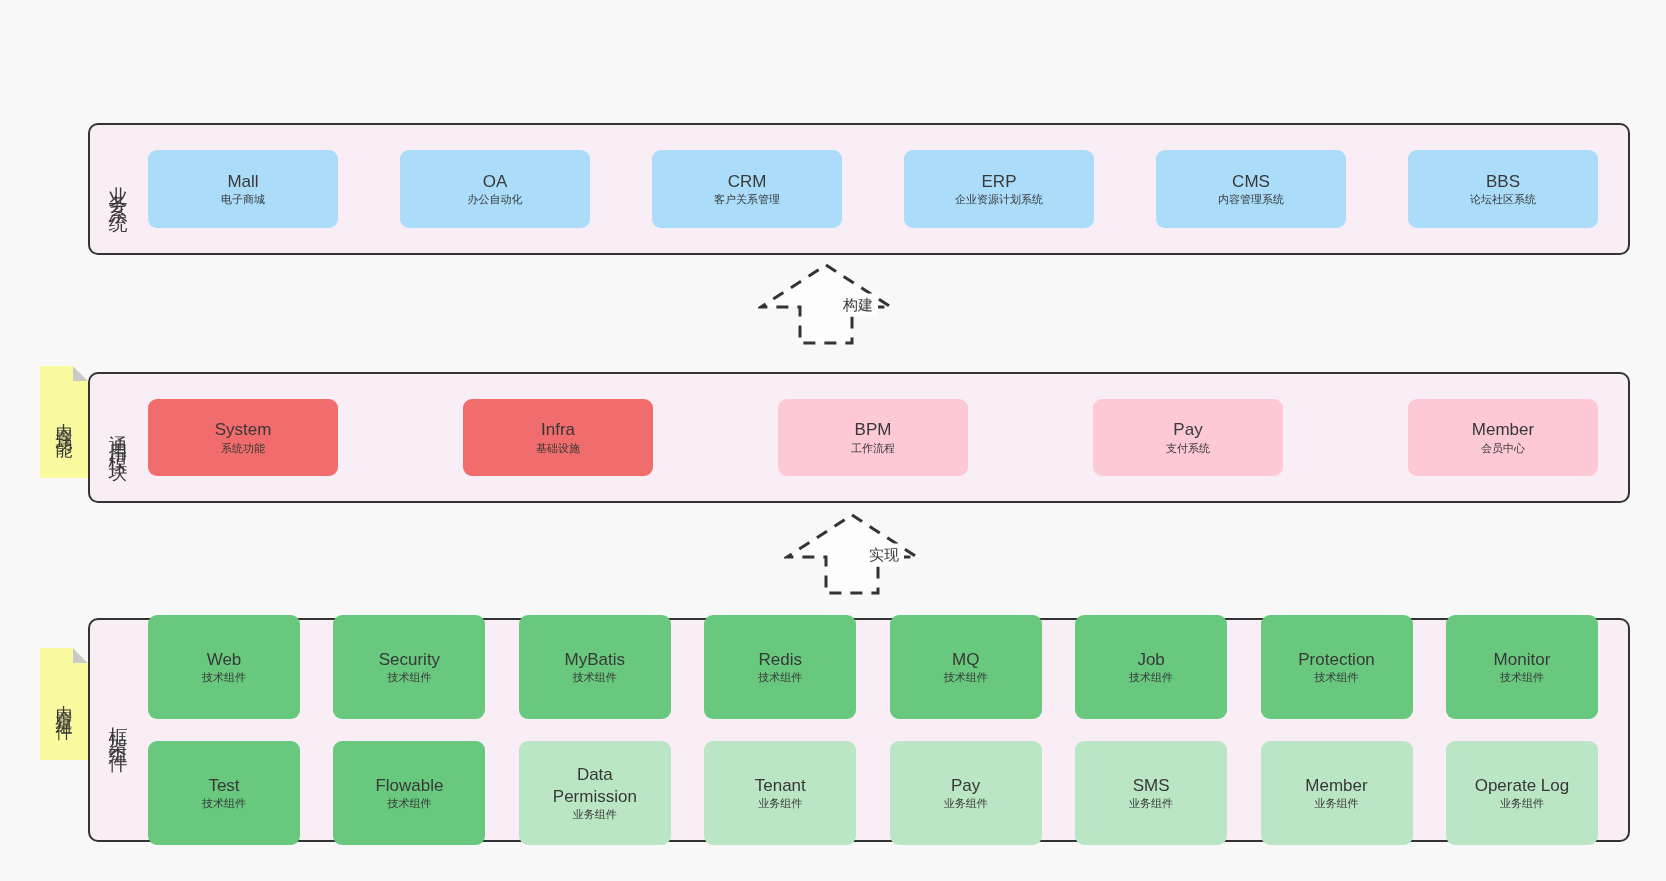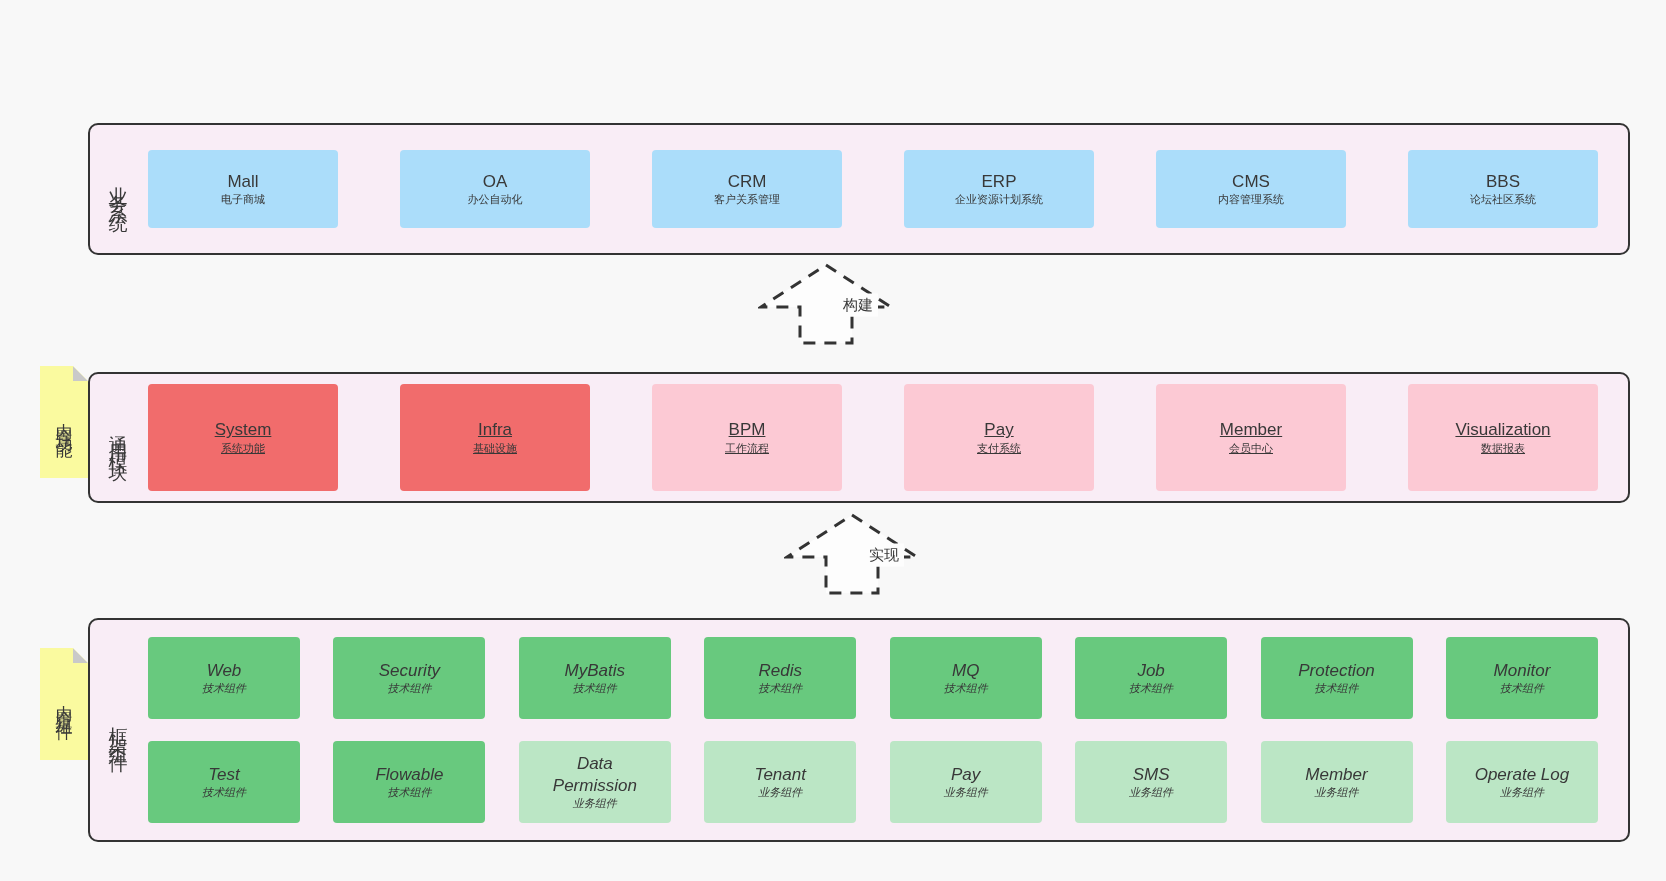--- a/index.html
+++ b/index.html
@@ -35,27 +35,27 @@
     padding:0 30px 0 12px;
   }
   .comp-body {
     flex:1; display:flex; flex-direction:column; justify-content:center;
     gap:22px; padding:0 30px 0 12px;
   }
   .comp-row { display:flex; justify-content:space-between; }
 
   
   .box {
-    border-radius:4px; box-sizing:border-box;
+    border-radius:9px; box-sizing:border-box;
     display:flex; flex-direction:column; align-items:center; justify-content:center;
     text-align:center; color:var(--text,#383838);
   }
   .box-lg { width:190px; height:78px; }
-  .box-md { width:190px; height:107px;text-decoration:underline; }
-  .box-sm { width:152px; height:82px;font-style:italic; }
+  .box-md { width:190px; height:77px; }
+  .box-sm { width:152px; height:104px; }
   .box-name { font-size:17px; line-height:1.25; white-space:pre-line; }
   .box-desc { font-size:11px; line-height:1.35; }
   .box--blue       { background:var(--blue,#abddfa); }
   .box--red        { background:var(--red,#f16c6c); }
   .box--pink       { background:var(--pink,#fcc9d4); }
   .box--greenDark  { background:var(--greenDark,#68c97e); }
   .box--greenLight { background:var(--greenLight,#bbe6c5); }
 
   
   .sticky {
@@ -164,24 +164,20 @@
         <div class="box box-md box--pink">
           <span class="box-name">Pay</span>
           <span class="box-desc">支付系统</span>
         </div>
 
         <div class="box box-md box--pink">
           <span class="box-name">Member</span>
           <span class="box-desc">会员中心</span>
         </div>
 
-        <div class="box box-md box--pink">
-          <span class="box-name">Visualization</span>
-          <span class="box-desc">数据报表</span>
-        </div>
       </div>
   </section>
   <div class="sticky sticky-modules">
     <span class="sticky-label">内置功能</span>
   </div>
 
   <div class="arrow arrow-2">
     <svg viewBox="0 0 136 84" preserveAspectRatio="none">
       <path d="M68 3 L133 45 L94 45 L94 81 L42 81 L42 45 L3 45 Z"></path>
     </svg>

